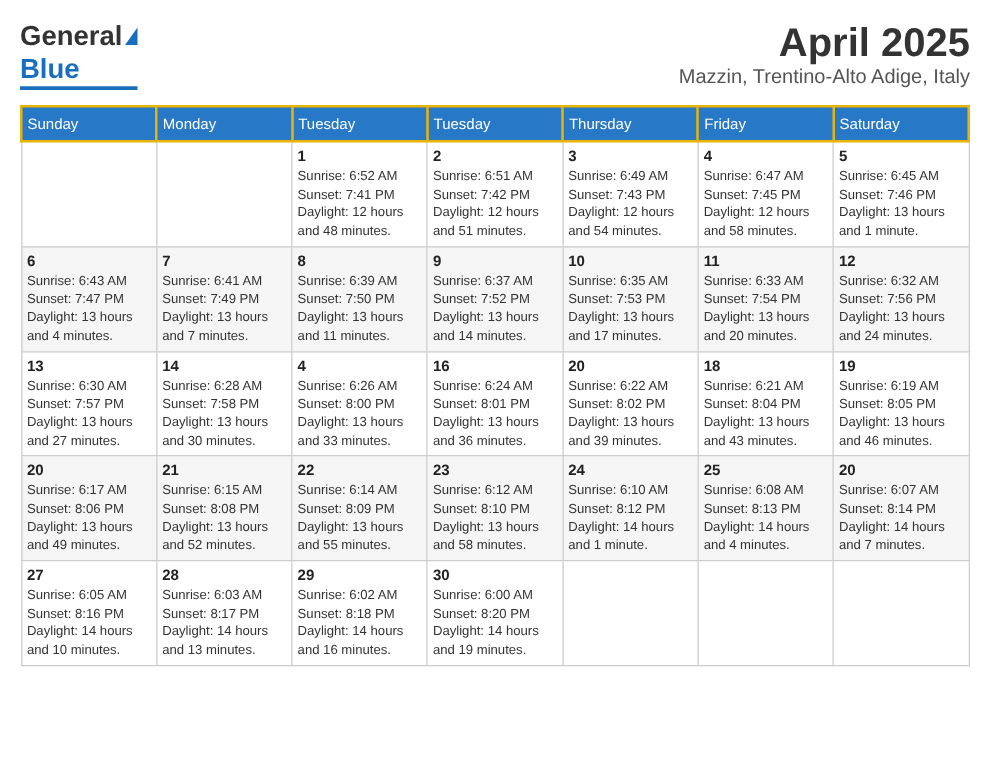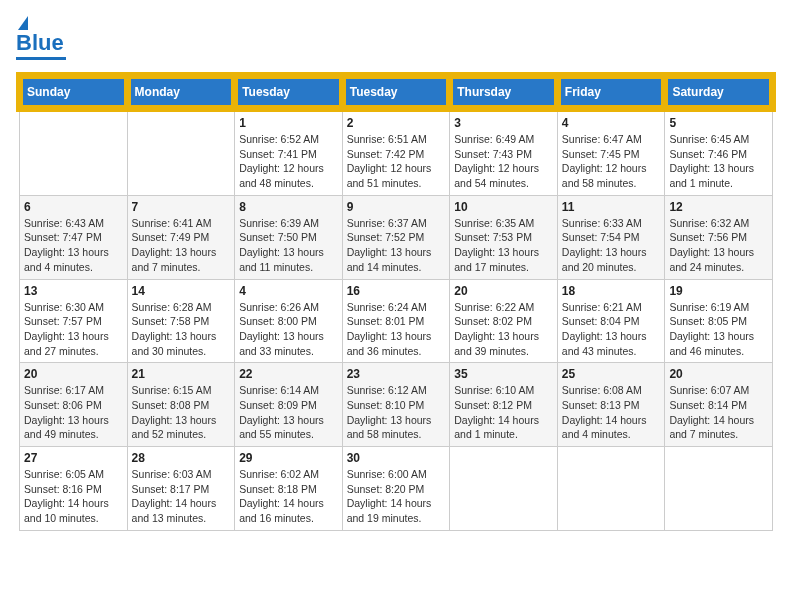--- a/index.html
+++ b/index.html
@@ -56,22 +56,22 @@
       width: 100%;
       border-collapse: collapse;
       font-size: 11px;
     }
     .calendar thead th {
       background-color: #2878c8;
       color: #fff;
       padding: 6px 4px;
       text-align: left;
       font-size: 12px;
-      font-weight: bold;
-      border: 7px solid #eab308;
+      font-weight: normal;
+      border: 2px solid #eab308;
     }
     .calendar tbody td {
       border: 1px solid #ccc;
       vertical-align: top;
       padding: 4px;
       width: calc(100% / 7);
       min-height: 80px;
       height: 80px;
       background: #fff;
     }
@@ -93,26 +93,31 @@
     .empty-cell {
       background: #fff !important;
     }
   </style>
 </head>
 <body>
 
 <div class="header">
   <div class="logo">
     <div class="logo-row">
+      <span style="font-size:22px;font-weight:bold;color:#333;">General</span>
       <span class="logo-triangle"></span>
     </div>
     <div style="display:flex;align-items:center;justify-content:center;">
       <span style="font-size:22px;font-weight:bold;color:#1a6fbd;margin-right:2px;">Blue</span>
     </div>
     <div class="logo-underline"></div>
+  </div>
+  <div class="title-block">
+    <h1>April 2025</h1>
+    <h2>Mazzin, Trentino-Alto Adige, Italy</h2>
   </div>
 </div>
 
 <table class="calendar">
   <thead>
     <tr>
     <th>Sunday</th>
         <th>Monday</th>
         <th>Tuesday</th>
         <th>Tuesday</th>
@@ -217,21 +222,21 @@
         </td>
         <td>
           <span class="day-number">22</span>
           <div class="day-info">Sunrise: 6:14 AM<br>Sunset: 8:09 PM<br>Daylight: 13 hours and 55 minutes.</div>
         </td>
         <td>
           <span class="day-number">23</span>
           <div class="day-info">Sunrise: 6:12 AM<br>Sunset: 8:10 PM<br>Daylight: 13 hours and 58 minutes.</div>
         </td>
         <td>
-          <span class="day-number">35</span>
+          <span class="day-number">24</span>
           <div class="day-info">Sunrise: 6:10 AM<br>Sunset: 8:12 PM<br>Daylight: 14 hours and 1 minute.</div>
         </td>
         <td>
           <span class="day-number">25</span>
           <div class="day-info">Sunrise: 6:08 AM<br>Sunset: 8:13 PM<br>Daylight: 14 hours and 4 minutes.</div>
         </td>
         <td>
           <span class="day-number">20</span>
           <div class="day-info">Sunrise: 6:07 AM<br>Sunset: 8:14 PM<br>Daylight: 14 hours and 7 minutes.</div>
         </td>

